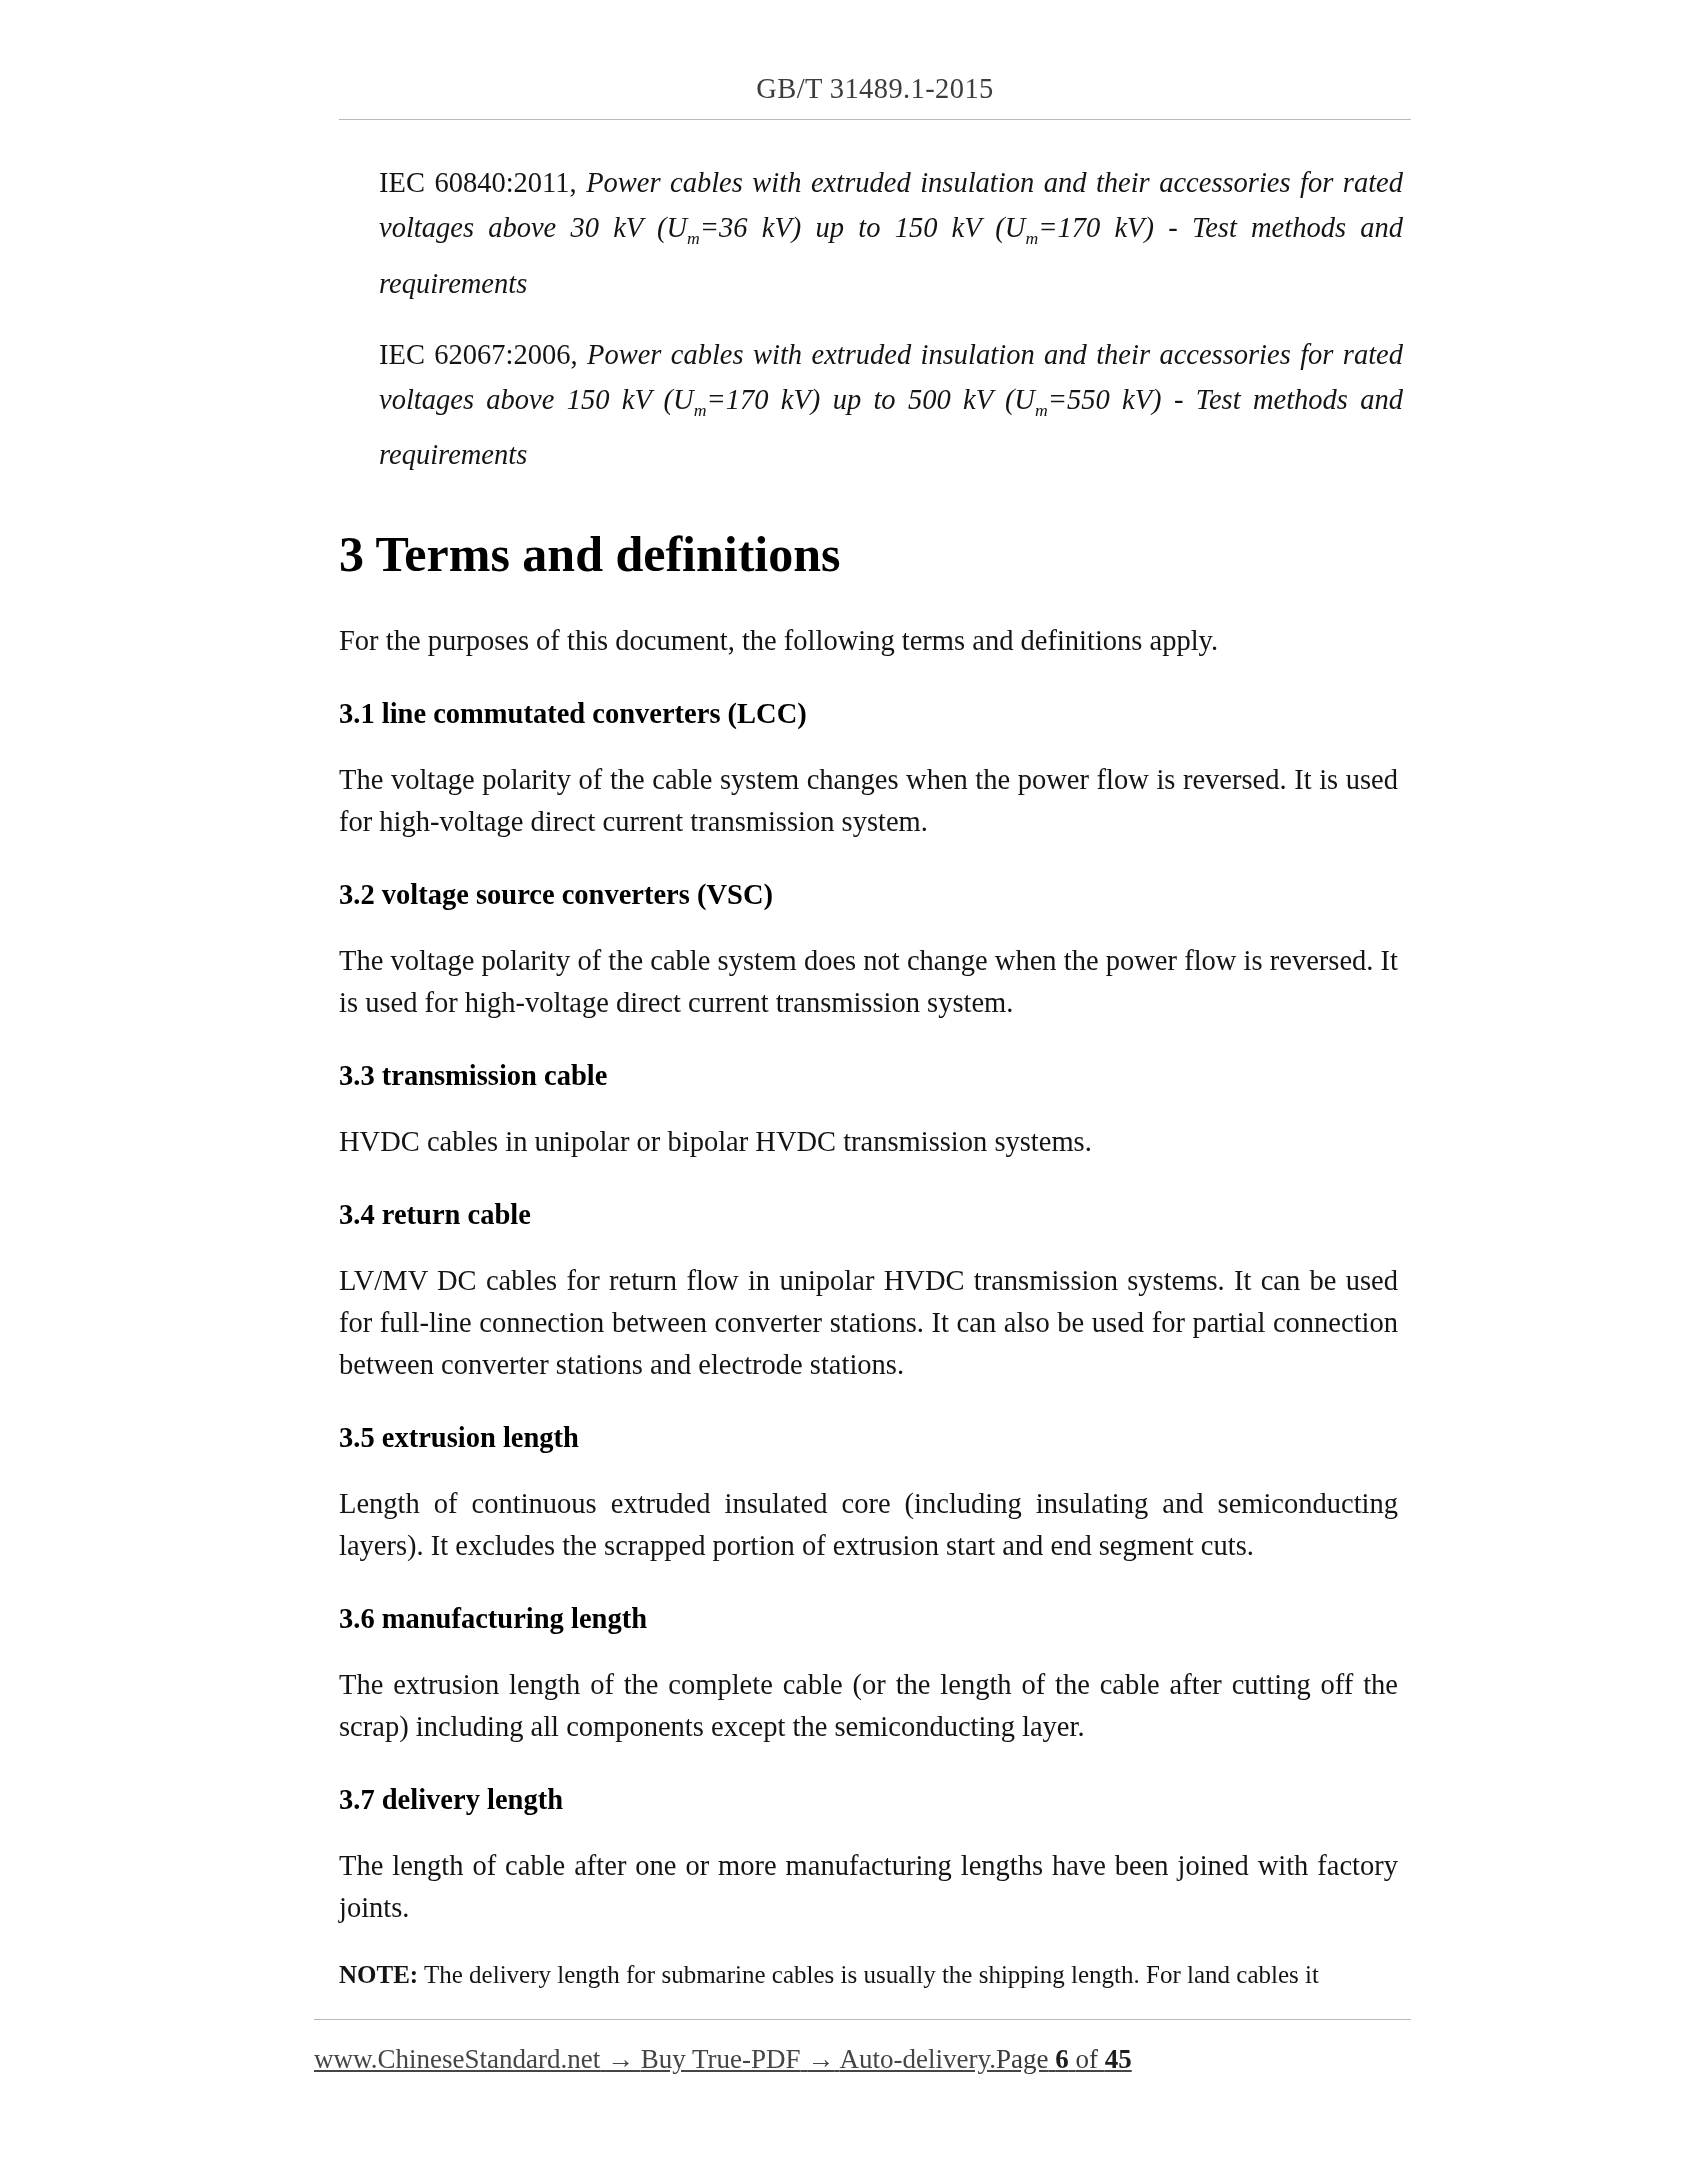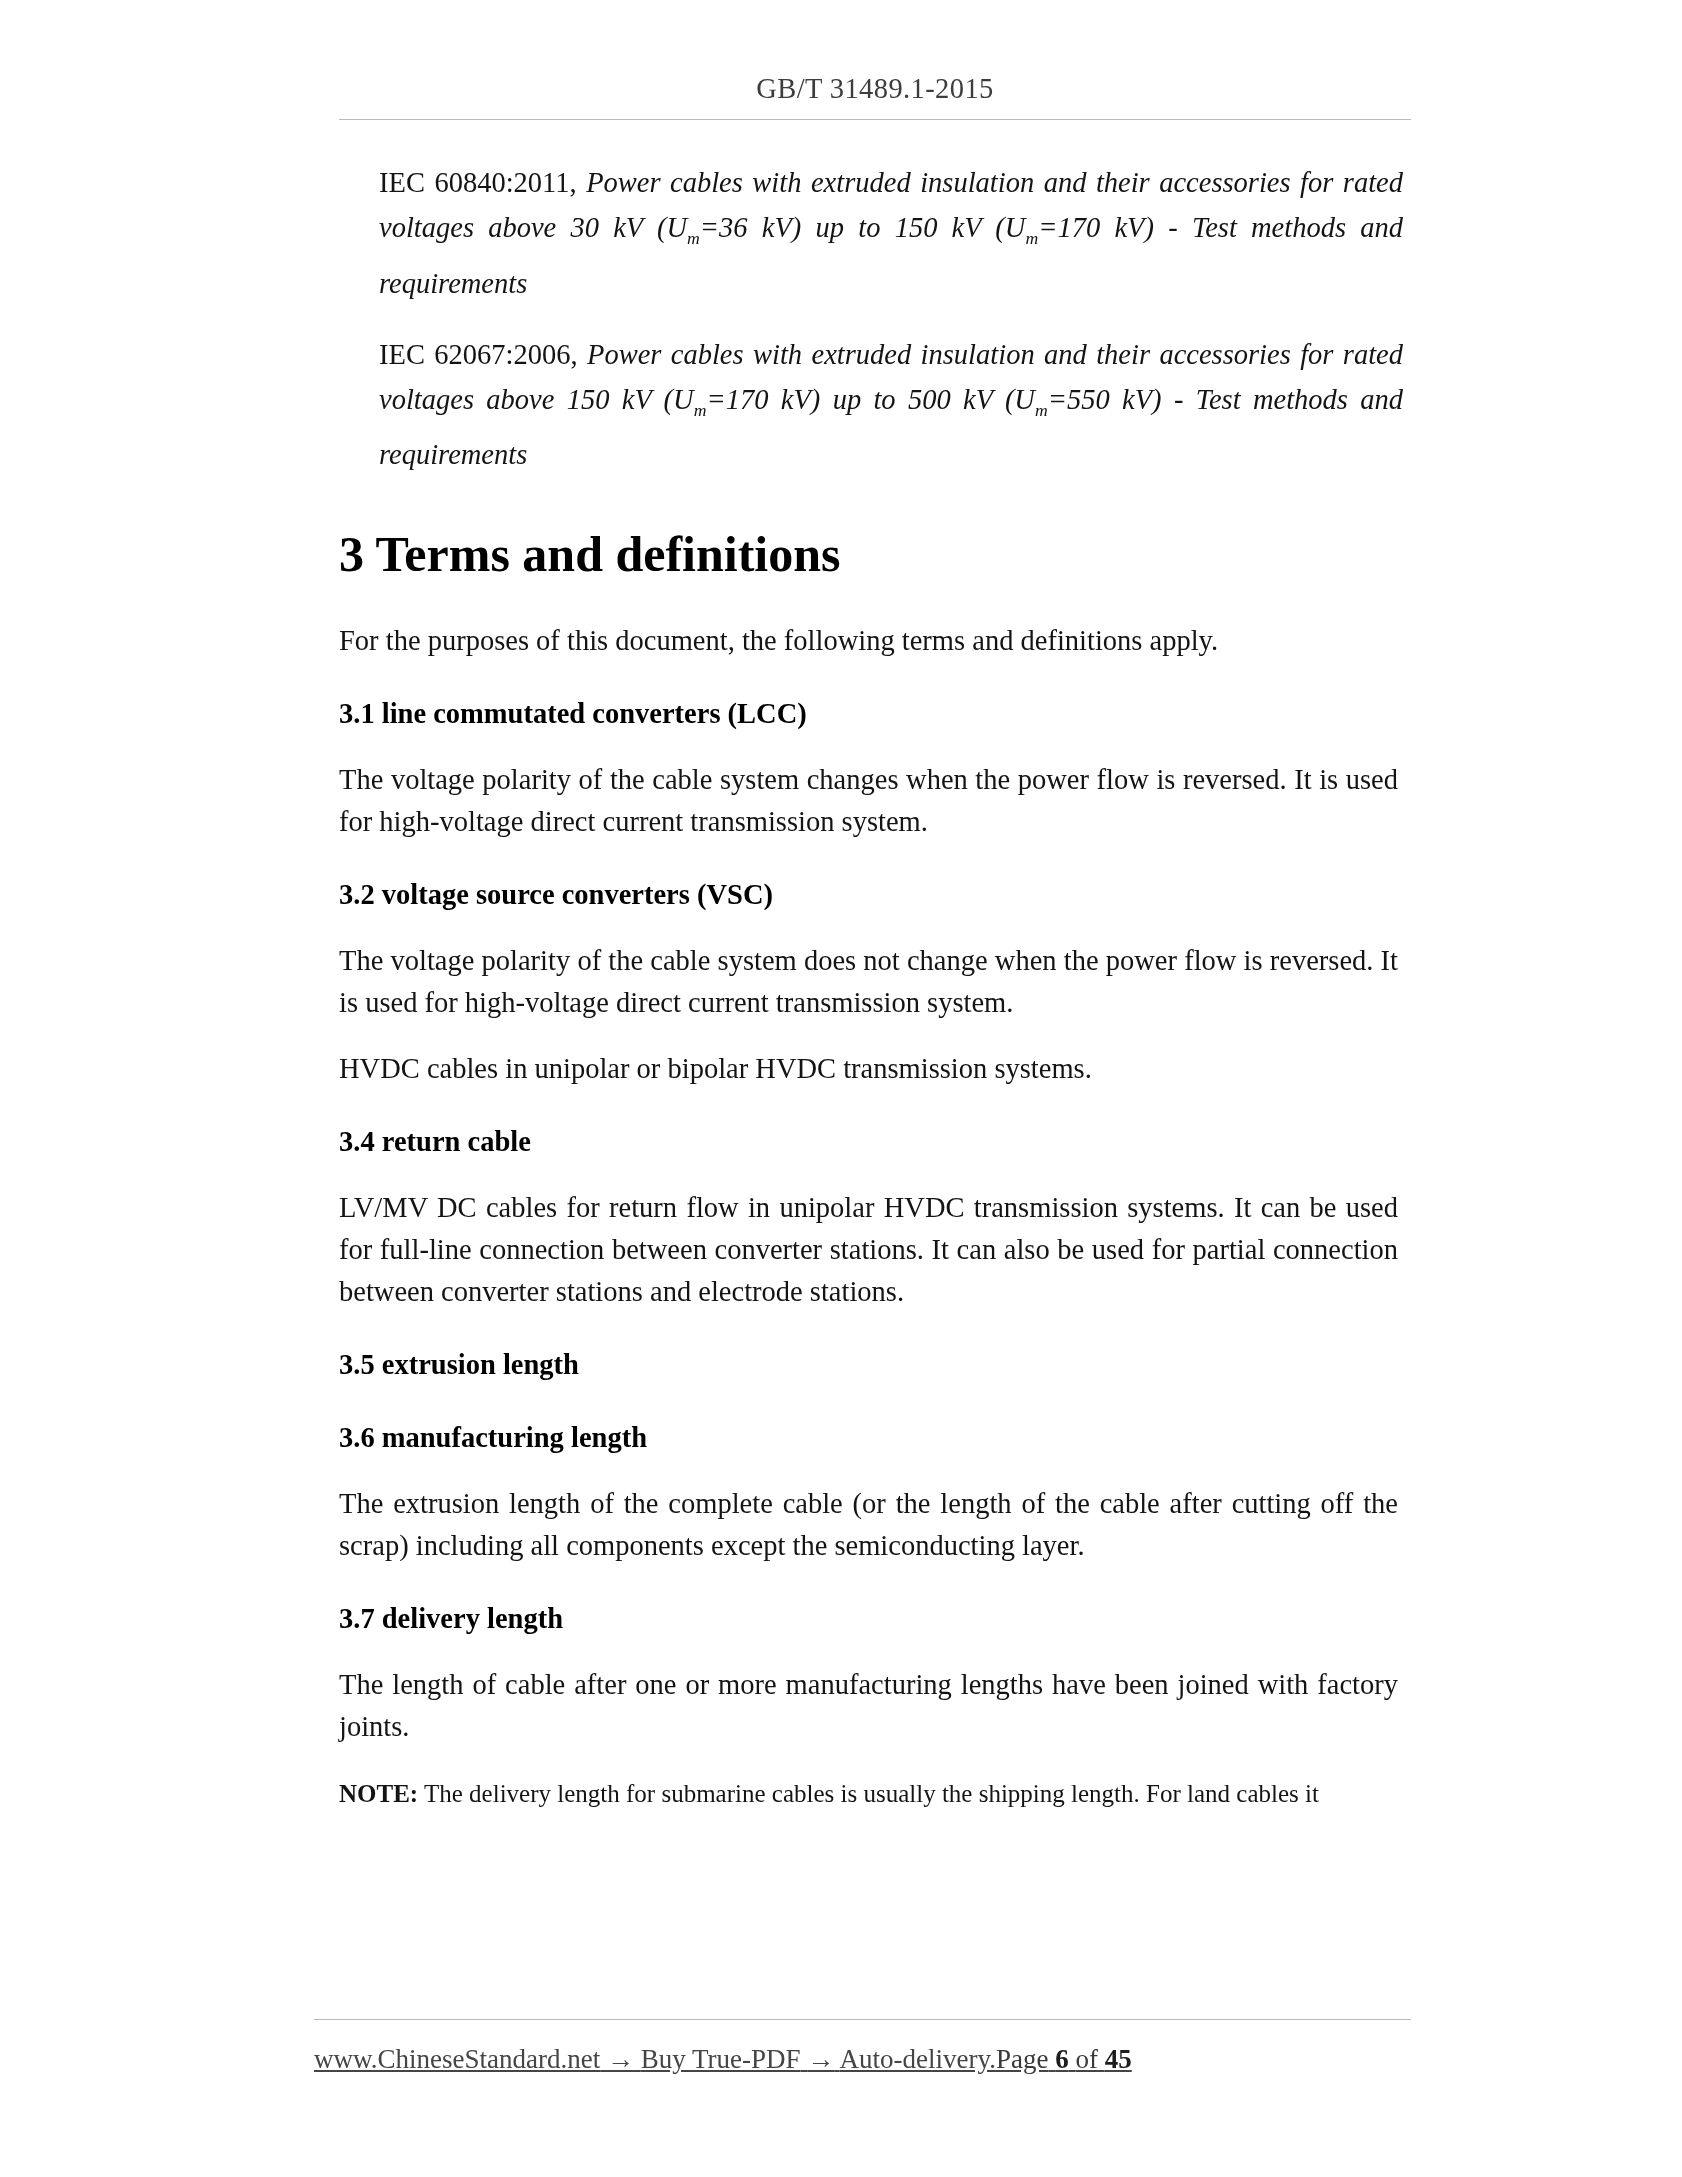--- a/index.html
+++ b/index.html
@@ -110,30 +110,32 @@
       <h3 class="sec-h">3.1 line commutated converters (LCC)</h3>
       <p class="sec-b">The voltage polarity of the cable system changes when the power flow is reversed. It is used for high-voltage direct current transmission system.</p>
     </section>
 
     <section>
       <h3 class="sec-h">3.2 voltage source converters (VSC)</h3>
       <p class="sec-b">The voltage polarity of the cable system does not change when the power flow is reversed. It is used for high-voltage direct current transmission system.</p>
     </section>
 
     <section>
+      <h3 class="sec-h">3.3 transmission cable</h3>
       <p class="sec-b">HVDC cables in unipolar or bipolar HVDC transmission systems.</p>
     </section>
 
     <section>
       <h3 class="sec-h">3.4 return cable</h3>
       <p class="sec-b">LV/MV DC cables for return flow in unipolar HVDC transmission systems. It can be used for full-line connection between converter stations. It can also be used for partial connection between converter stations and electrode stations.</p>
     </section>
 
     <section>
       <h3 class="sec-h">3.5 extrusion length</h3>
+      <p class="sec-b">Length of continuous extruded insulated core (including insulating and semiconducting layers). It excludes the scrapped portion of extrusion start and end segment cuts.</p>
     </section>
 
     <section>
       <h3 class="sec-h">3.6 manufacturing length</h3>
       <p class="sec-b">The extrusion length of the complete cable (or the length of the cable after cutting off the scrap) including all components except the semiconducting layer.</p>
     </section>
 
     <section>
       <h3 class="sec-h">3.7 delivery length</h3>
       <p class="sec-b">The length of cable after one or more manufacturing lengths have been joined with factory joints.</p>

